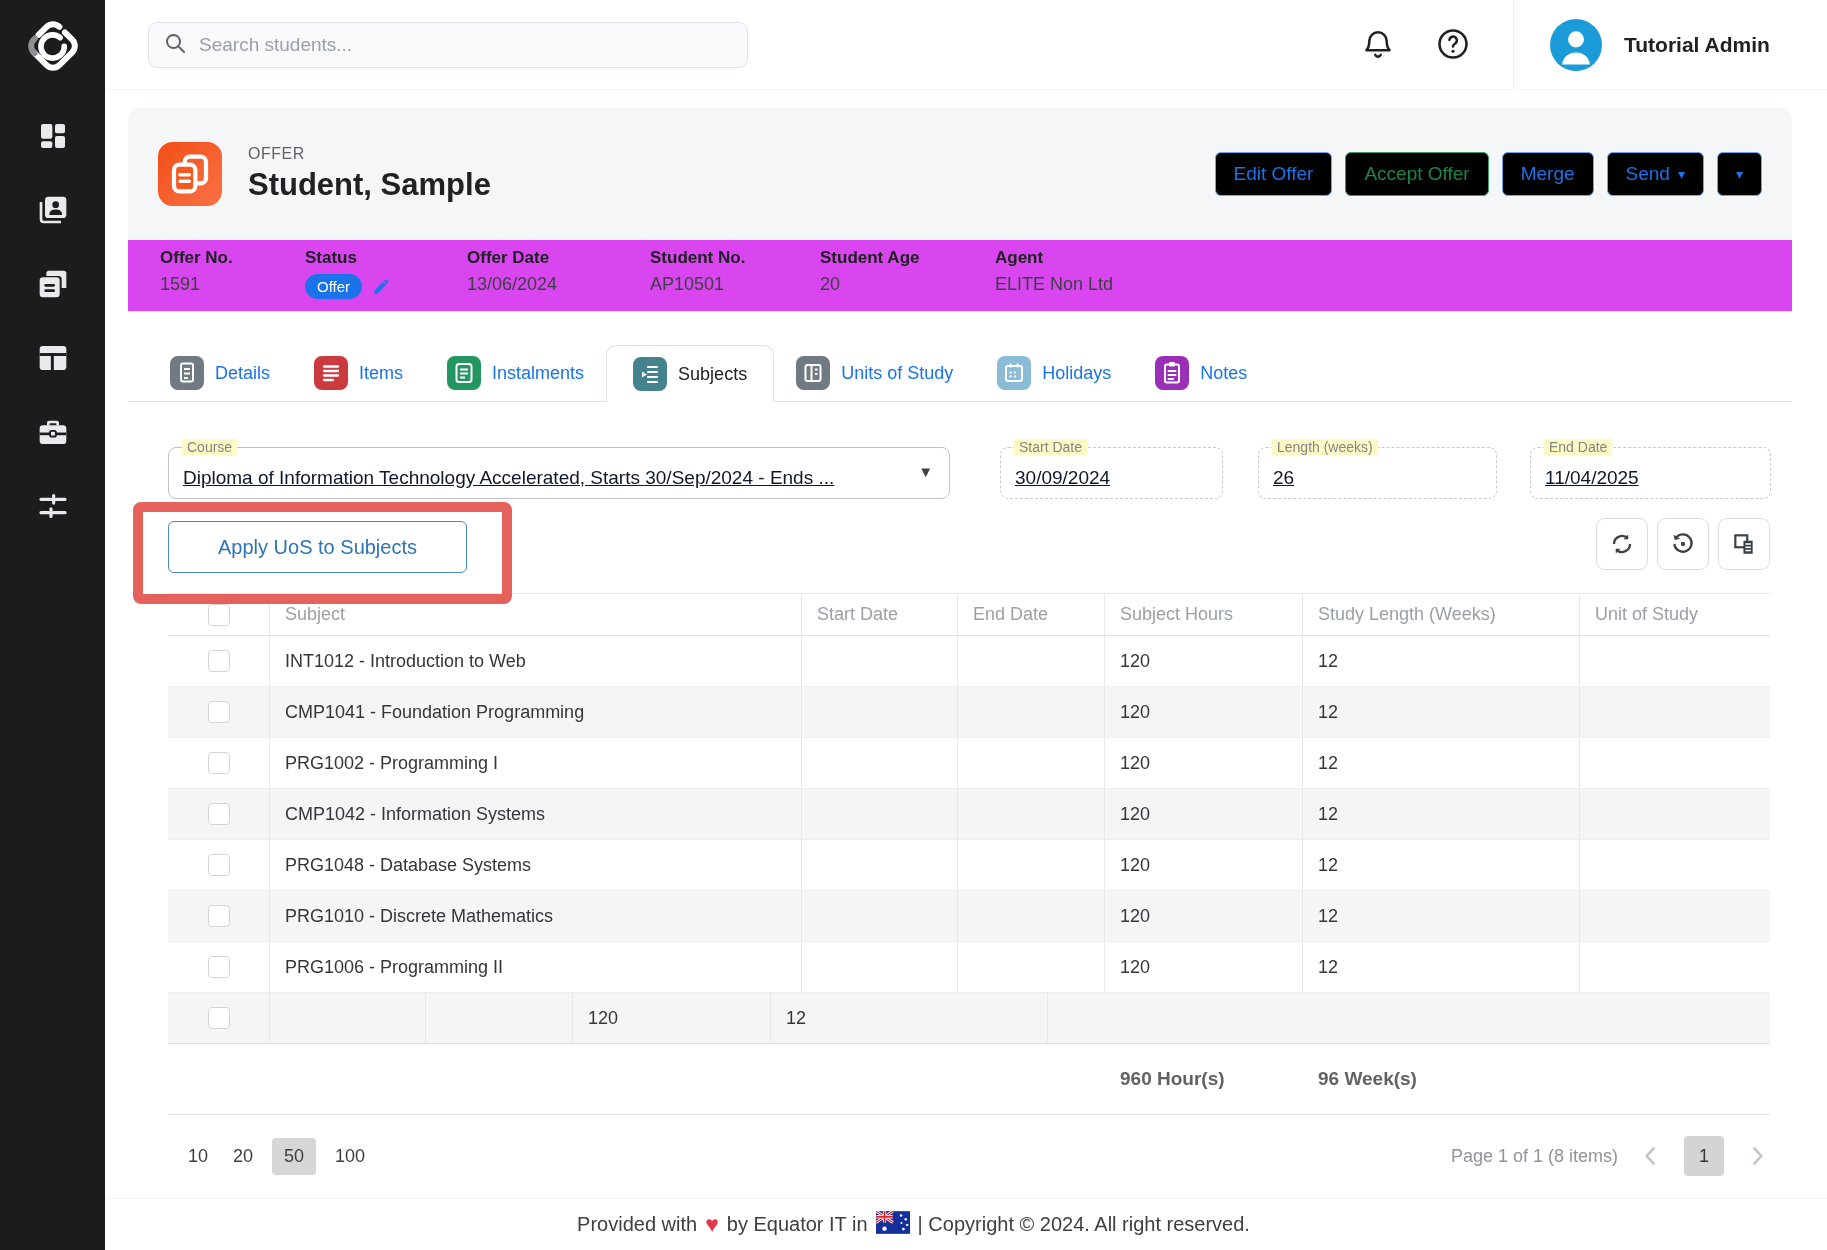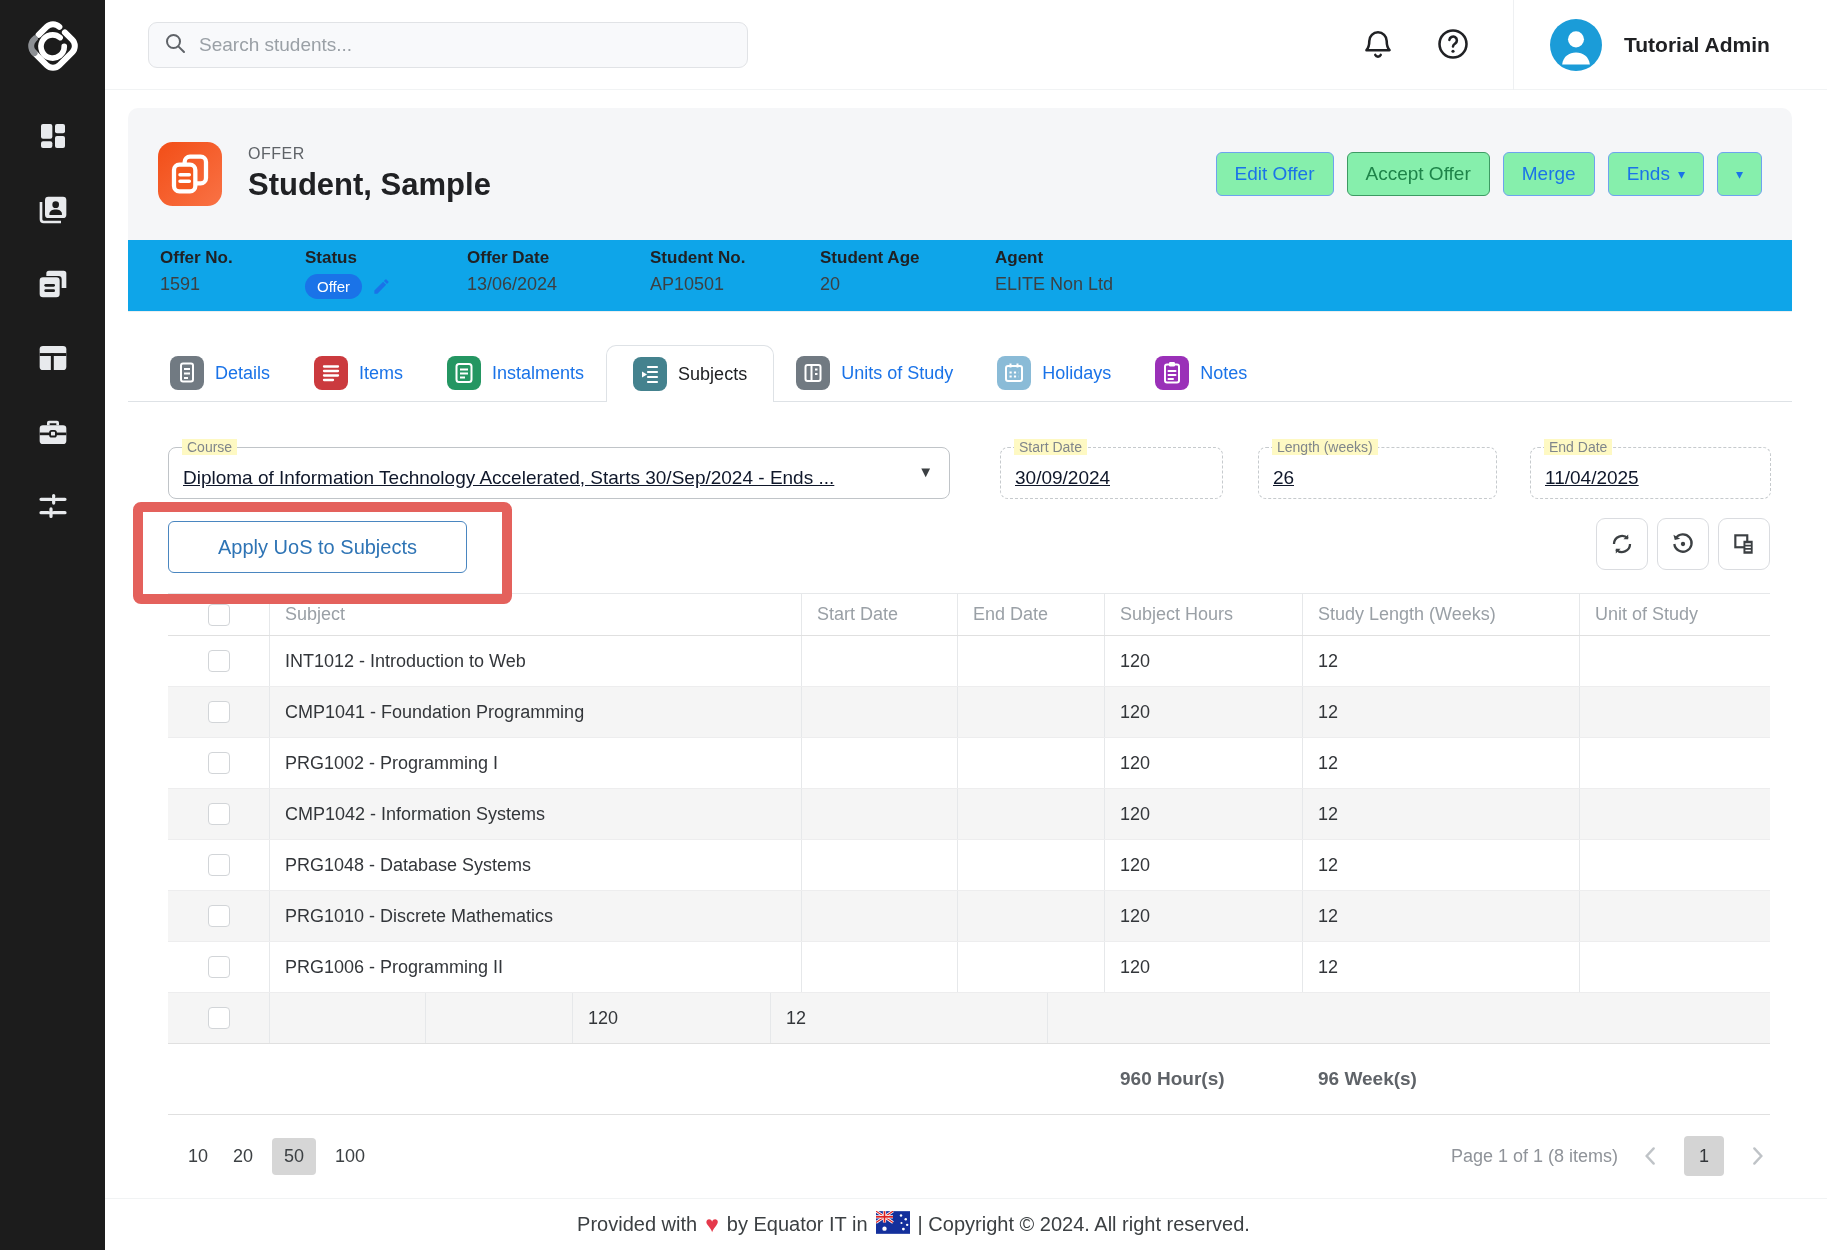--- a/index.html
+++ b/index.html
@@ -27,26 +27,26 @@
 
   
   .main { position:absolute; left:105px; top:90px; width:1722px; height:1110px; background:#fff; }
 
   .offer-card { position:absolute; left:23px; top:18px; width:1664px; }
   .offer-head { height:132px; background:#f5f6f8; border-radius:10px 10px 0 0; display:flex; align-items:center; padding:0 30px; }
   .offer-ico { width:64px; height:64px; margin-right:26px; }
   .kicker { font-size:16px; color:#5f6368; letter-spacing:.5px; margin-bottom:4px; }
   .offer-title { font-size:31px; font-weight:700; color:#202124; }
   .actions { margin-left:auto; display:flex; gap:13px; align-items:center; }
-  .btn { height:44px; border-radius:6px; background:#86efac; border:1px solid; font-size:19px; padding:0 18px; display:flex; align-items:center; gap:8px; cursor:pointer; font-family:inherit; }
+  .btn { height:44px; border-radius:6px; background:#000000; border:1px solid; font-size:19px; padding:0 18px; display:flex; align-items:center; gap:8px; cursor:pointer; font-family:inherit; }
   .btn.blue { border-color:#6ea3ee; color:#1a73e8; }
   .btn.green { border-color:#3d9a63; color:#1e8449; }
   .caret { font-size:14px; line-height:1; }
 
-  .offer-meta { height:72px; background:#0ea5e9; display:flex; padding:8px 0 0 32px; border-bottom:1px solid #eceef0; }
+  .offer-meta { height:72px; background:#d946ef; display:flex; padding:8px 0 0 32px; border-bottom:1px solid #eceef0; }
   .meta-col { display:flex; flex-direction:column; gap:6px; }
   .meta-col .ml { font-size:17px; font-weight:700; color:#202124; }
   .meta-col .mv { font-size:18px; color:#3c4043; }
   .mw0{width:145px}.mw1{width:162px}.mw2{width:183px}.mw3{width:170px}.mw4{width:175px}
   .linkv { color:#1a73e8; cursor:pointer; }
   .status-line { display:flex; align-items:center; gap:10px; }
   .badge { background:#1a73e8; color:#fff; font-size:15px; border-radius:13px; padding:4px 12px; }
   .pencil { width:19px; height:19px; cursor:pointer; }
 
   
@@ -233,21 +233,21 @@
           <button class="btn blue">
               <span>Edit Offer</span>
             </button>
           <button class="btn green">
               <span>Accept Offer</span>
             </button>
           <button class="btn blue">
               <span>Merge</span>
             </button>
           <button class="btn blue">
-              <span>Ends</span>
+              <span>Send</span>
               <span class="caret">▾</span>
             </button>
           <button class="btn blue">
               <span class="caret">▾</span>
             </button>
         </div>
       </div>
 
       <div class="offer-meta">
         <div class="meta-col mw0">

